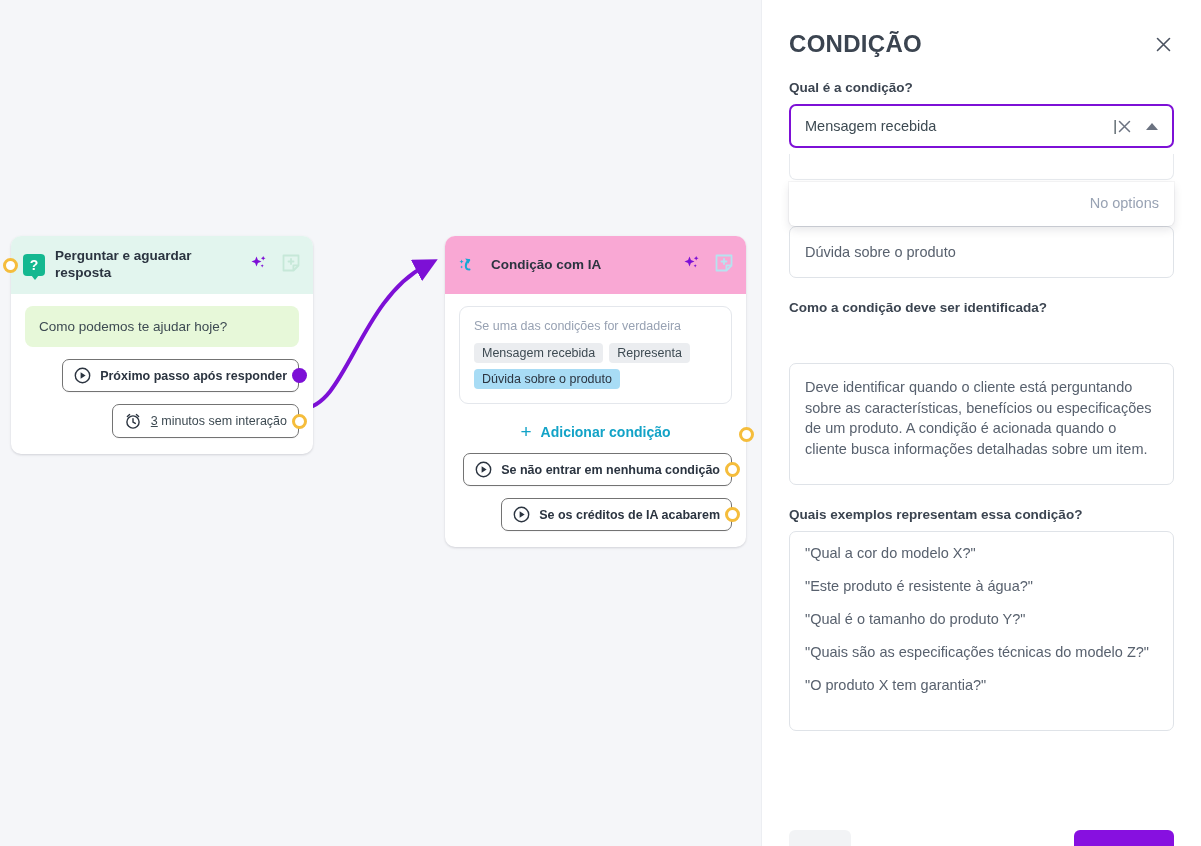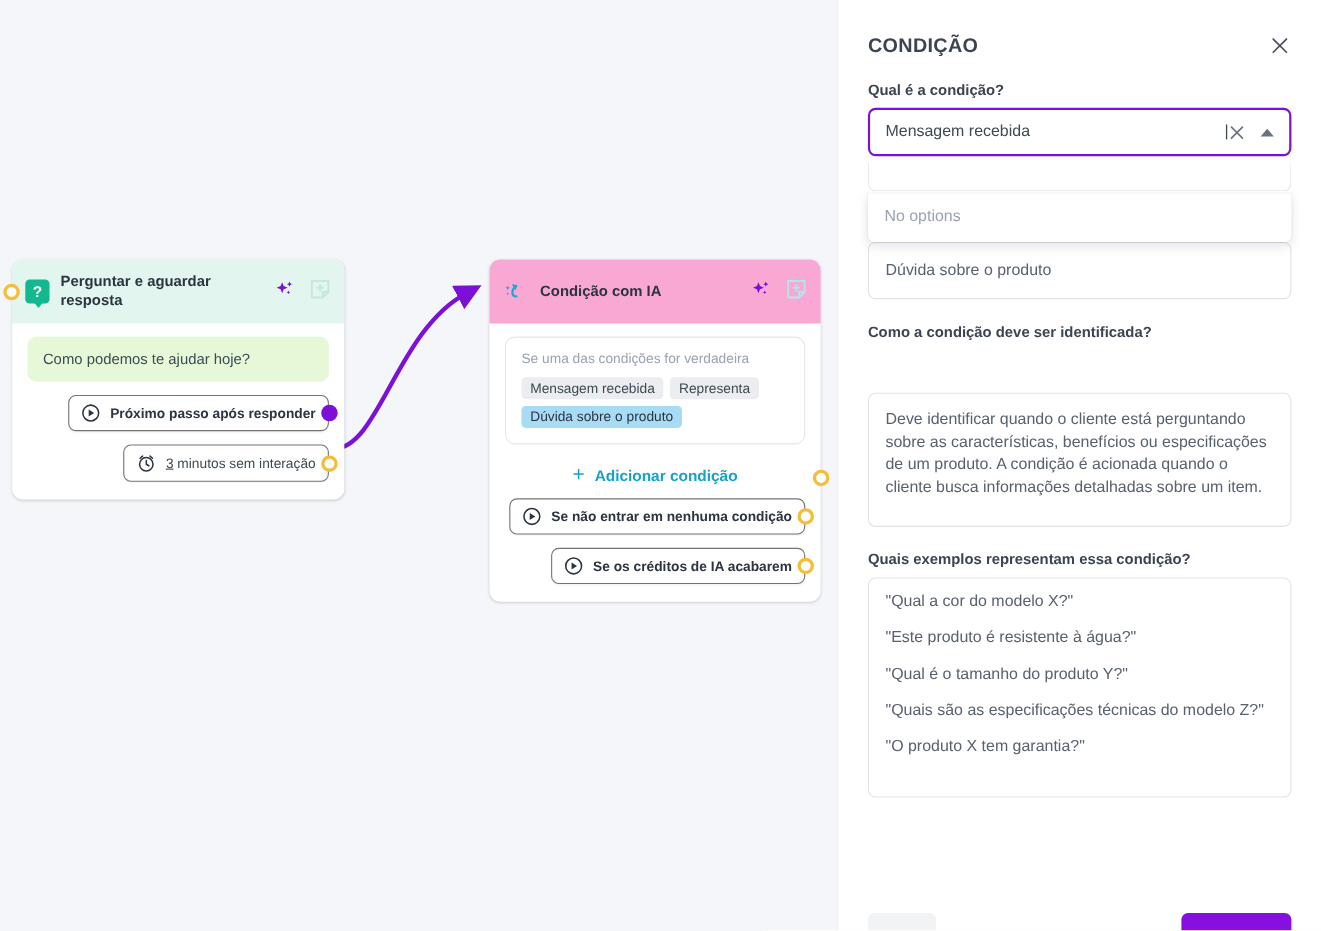--- a/index.html
+++ b/index.html
@@ -119,21 +119,21 @@
     width: 440px; height: 846px;
     background: #ffffff;
     border-left: 1px solid #eceef2;
     overflow: hidden;
   }
   .panel-head {
     display: flex; align-items: center; justify-content: space-between;
     padding: 30px 27px 0 27px;
   }
   .panel-title {
-    font-size: 18px; font-weight: bold; color: #3b4450; letter-spacing: .3px;
+    font-size: 24px; font-weight: bold; color: #3b4450; letter-spacing: .3px;
   }
   .close-x {
     width: 22px; height: 22px; cursor: pointer; color: #4a5260;
     display: flex; align-items: center; justify-content: center;
   }
   .panel-body { padding: 0 27px; }
   .field { margin-top: 22px; position: relative; }
   .field-label {
     font-size: 13.5px; font-weight: bold; color: #3b4450; margin-bottom: 9px;
   }
@@ -156,20 +156,21 @@
     border-bottom: 7px solid #6b7280; cursor: pointer;
   }
   .dropdown {
     position: absolute; left: 0; right: 0; top: 100%;
     margin-top: 2px;
     background: #fff; border-radius: 0 0 6px 6px;
     box-shadow: 0 4px 10px rgba(16,24,40,.10), 0 0 0 1px rgba(16,24,40,.04);
     padding: 13px 15px 15px 15px;
     font-size: 14.5px; color: #98a2b3;
     z-index: 5;
+    text-align: right;
   }
   .ghost-field {
     margin-top: 6px; height: 26px;
     border: 1px solid #e7eaee; border-top: none;
     border-radius: 0 0 7px 7px;
   }
   .textarea { line-height: 1.42; }
   .examples p { margin: 0 0 17px 0; }
   .examples p:last-child { margin-bottom: 0; }
 

